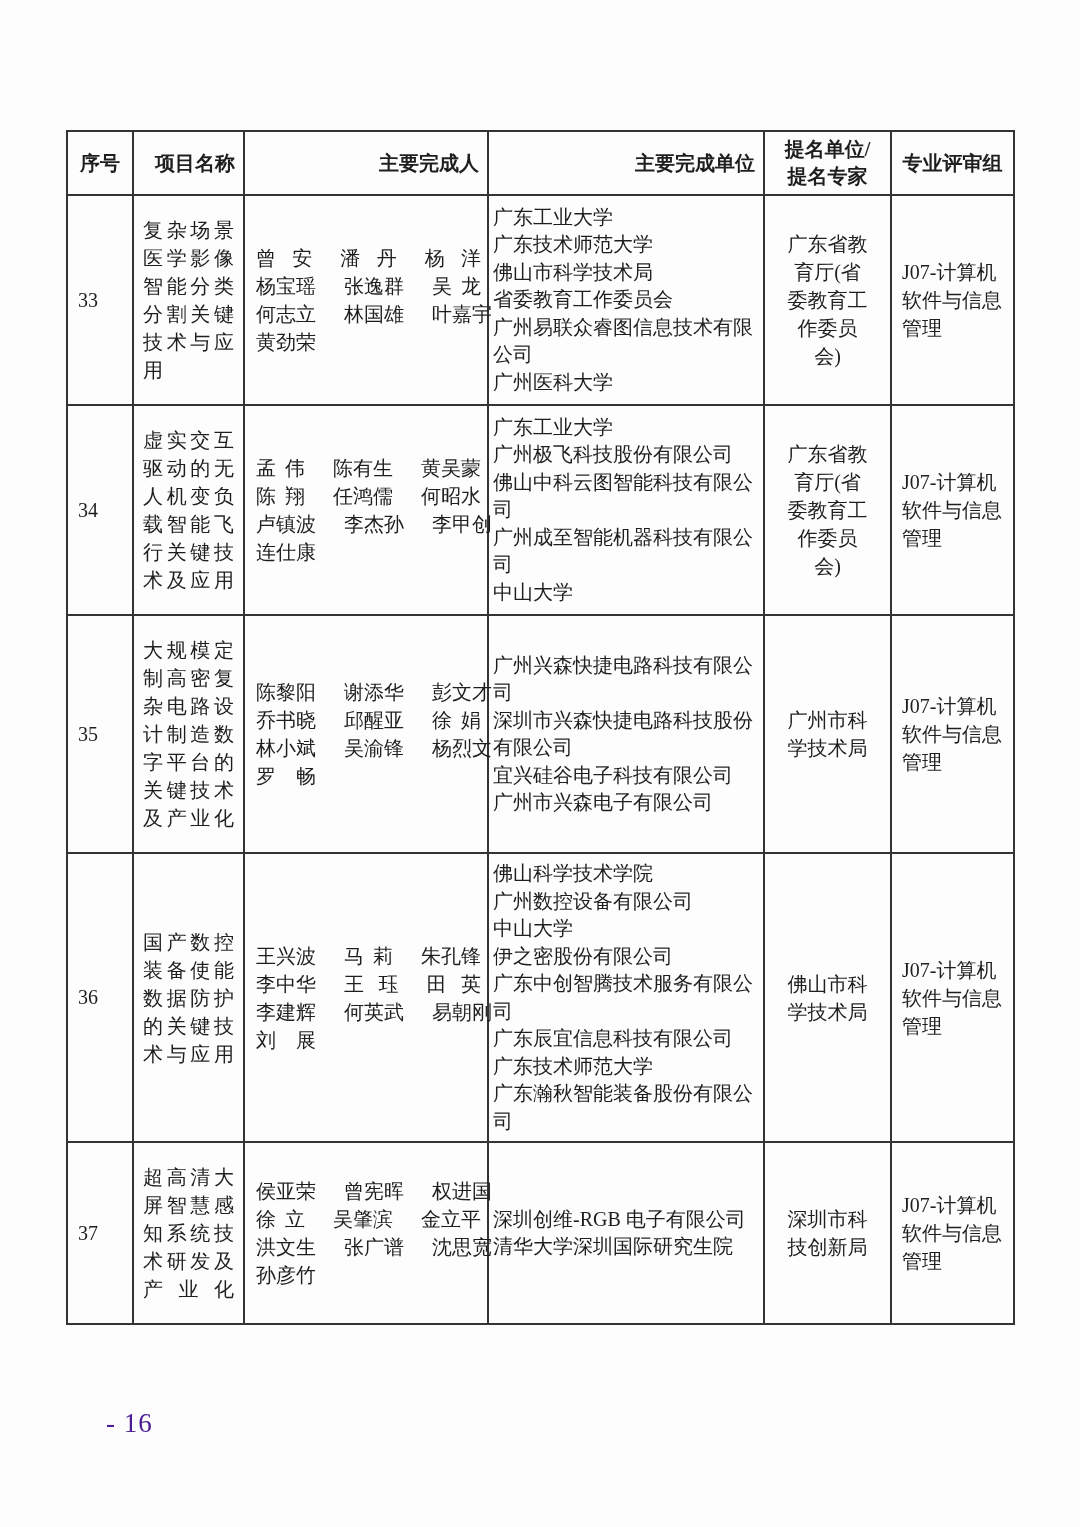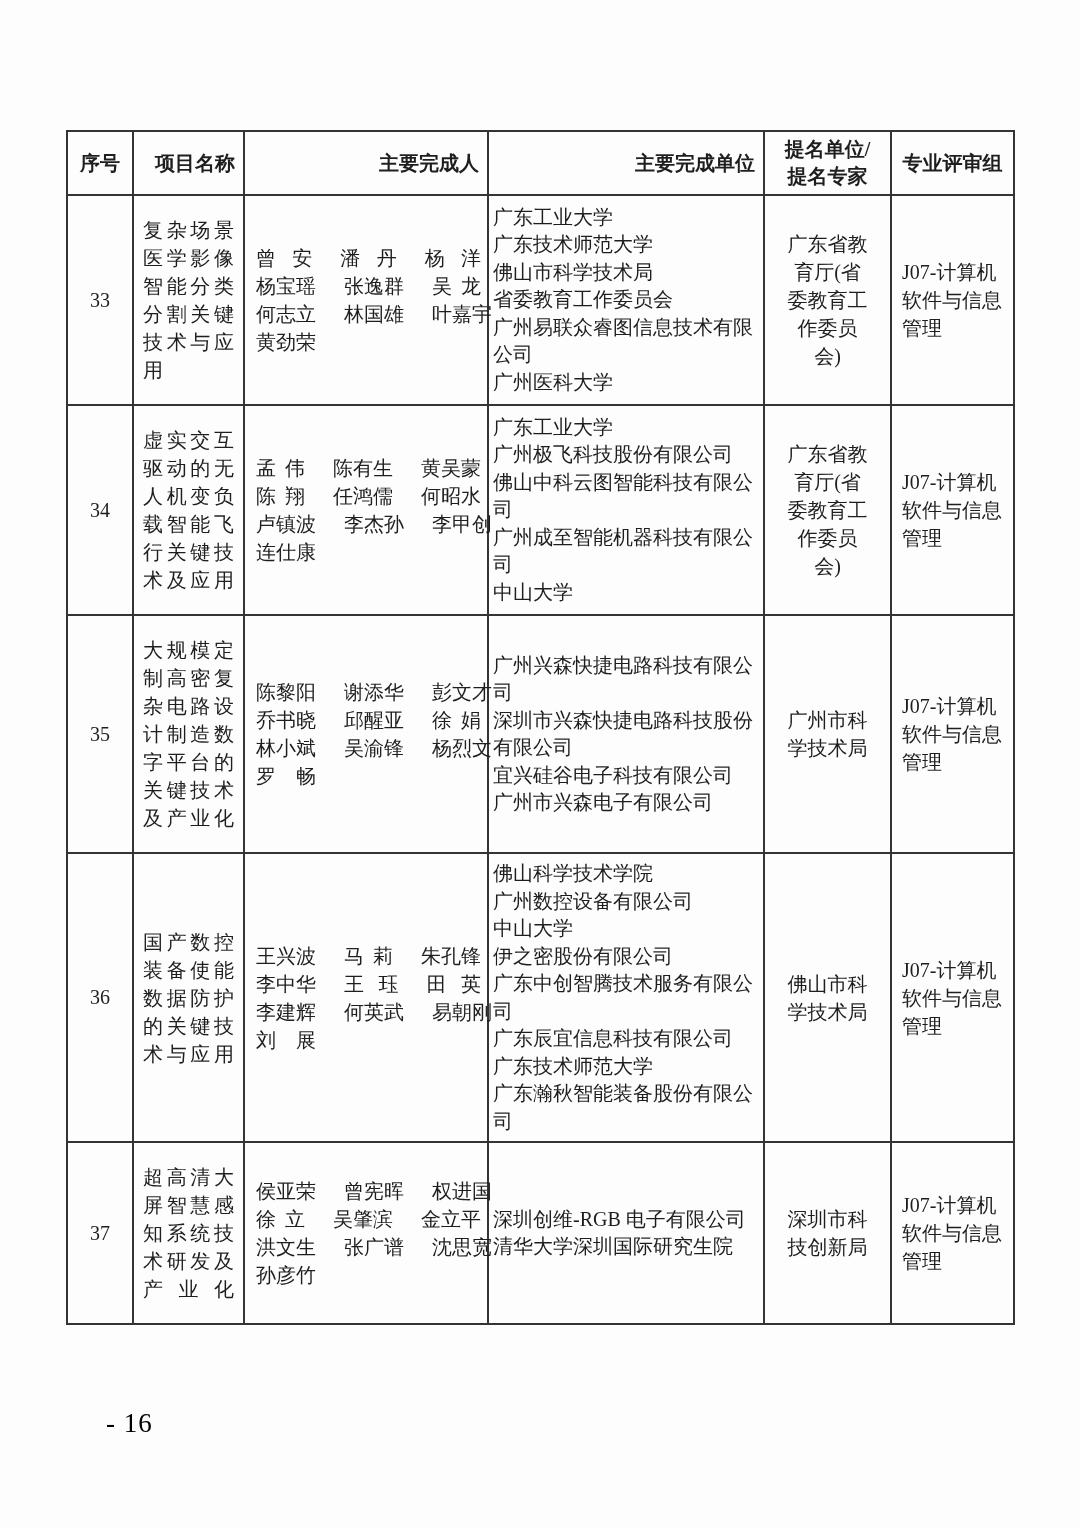--- a/index.html
+++ b/index.html
@@ -44,22 +44,22 @@
 
   th {
     font-weight: bold;
     padding: 4px 8px;
     line-height: 27px;
   }
   th.align-left   { text-align: right; }
   th.align-center { text-align: center; }
 
   td.seq {
-    text-align: center;
-    padding: 2px;
+    text-align: left;
+    padding: 10px;
   }
   td.project {
     padding: 20px 9px;
   }
   td.project .project-inner {
     text-align: justify;
     text-align-last: justify;
     line-height: 28px;
     word-break: break-all;
   }
@@ -96,21 +96,21 @@
   td.group {
     padding: 4px 10px;
     line-height: 28px;
   }
   .page-number {
     position: absolute;
     left: 106px;
     top: 1408px;
     font-size: 27px;
     letter-spacing: 1px;
-    color: #000000;
+    color: #4c1d95;
   }
 </style>
 </head>
 <body>
 
 <div class="sheet">
 
   <table class="awards">
     <colgroup>
       <col style="width:66px">

